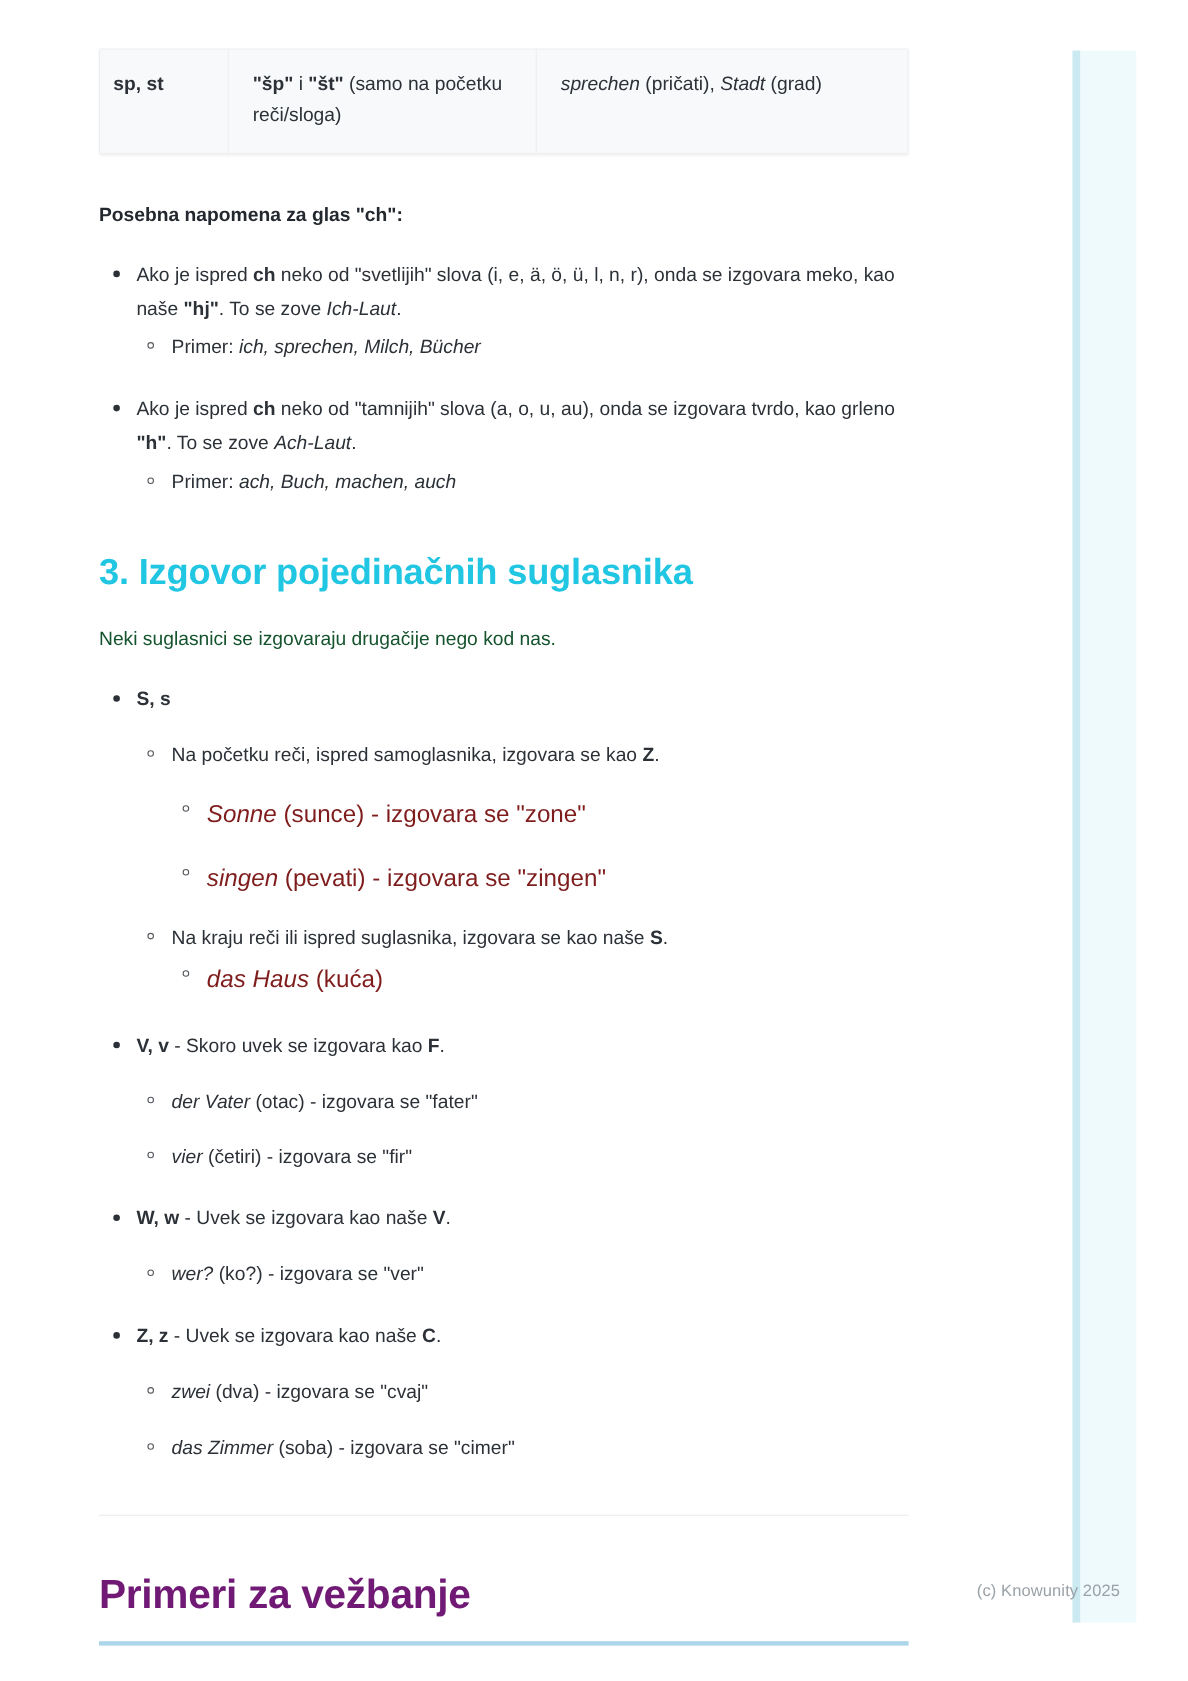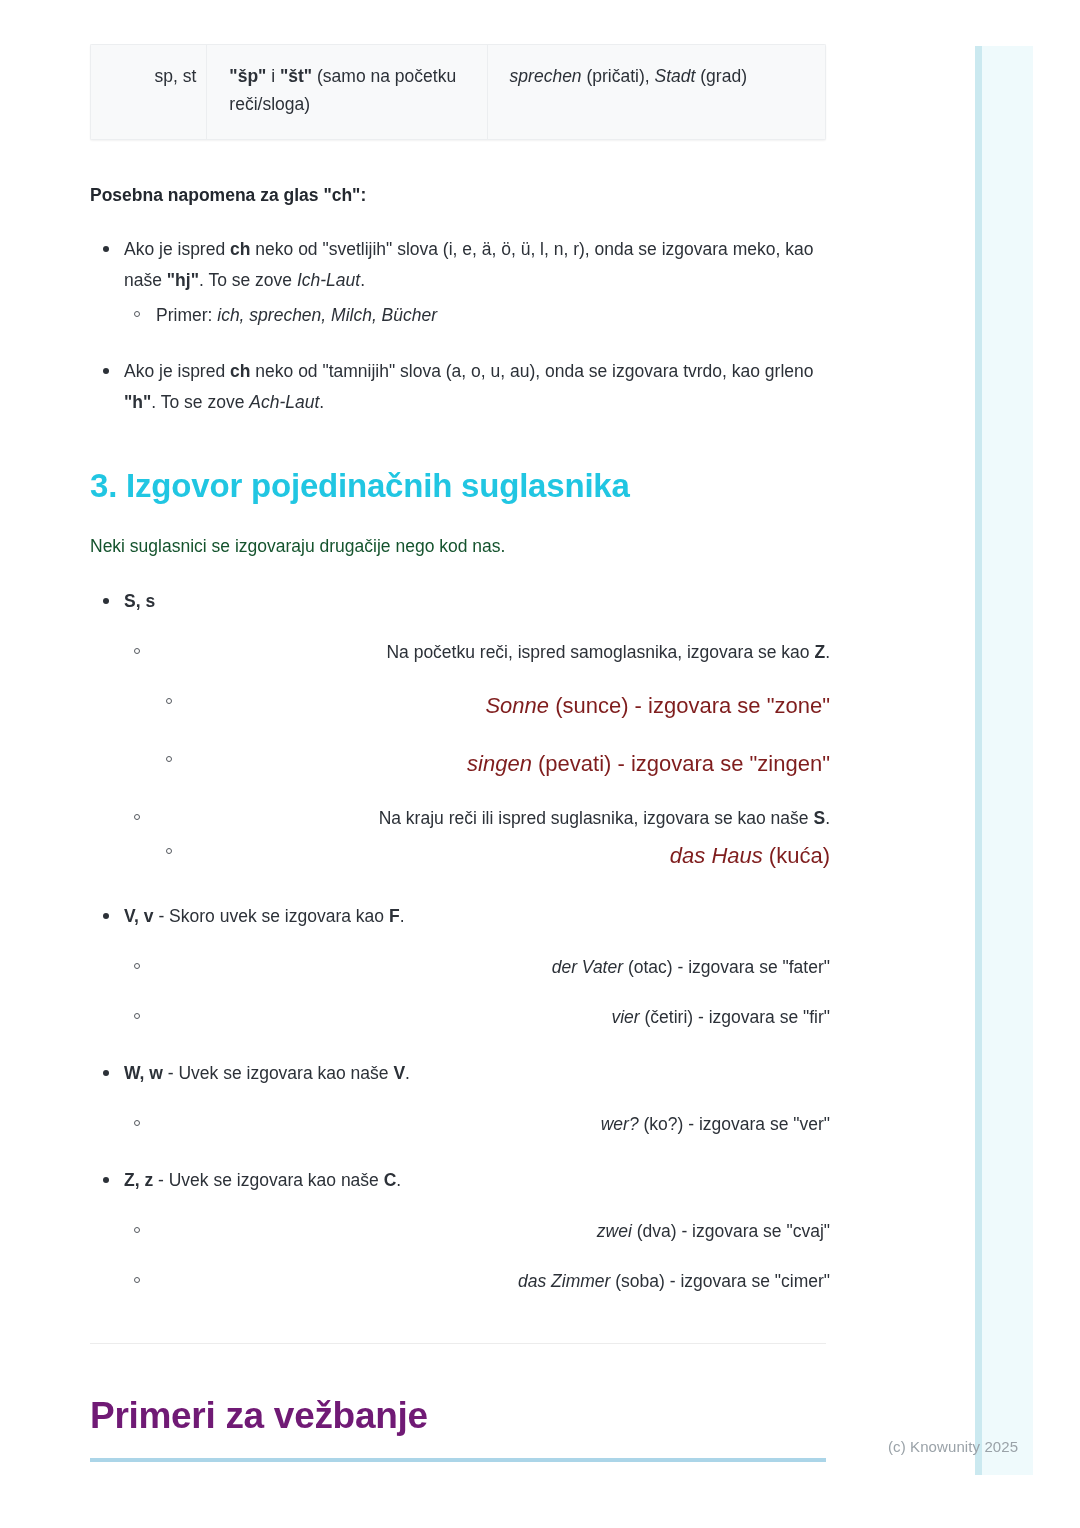--- a/index.html
+++ b/index.html
@@ -61,21 +61,21 @@
     overflow: hidden;
   }
   .tbl td {
     border: 1px solid #eceef0;
     padding: 17px 22px 20px 22px;
     font-size: 17.5px;
     line-height: 1.62;
     vertical-align: top;
     color: #2c3138;
   }
-  .tbl td.c1 { width: 110px; font-weight: normal; text-align: right; padding-left: 12px; padding-right: 10px; }
+  .tbl td.c1 { width: 110px; font-weight: bold; text-align: left; padding-left: 12px; padding-right: 10px; }
   .tbl td.c2 { width: 272px; }
   .tbl td.c3 { width: 346px; }
   .tbl b { font-weight: bold; }
   .tbl i { font-style: italic; }
 
   
   .note-title {
     margin-top: 42px;
     font-size: 17.5px;
     font-weight: bold;
@@ -156,21 +156,21 @@
     width: 6px;
     height: 6px;
     border-radius: 50%;
     border: 1.4px solid #55595f;
     box-sizing: border-box;
     background: transparent;
   }
   ul.tight > li.l2 { margin-top: 3px; }
   ul.tight > li.l3 { margin-top: 3px; }
   ul.nested { margin-top: 4px; }
-  ul.nested-roomy { margin-top: 1px; text-align: right; }
+  ul.nested-roomy { margin-top: 1px; }
 
   .txt b { font-weight: bold; }
   .txt i { font-style: italic; }
 
   
   hr.divider {
     border: none;
     border-top: 1.6px solid #ececec;
     margin: 46px 0 0 0;
     width: 736px;
@@ -232,20 +232,26 @@
           <li class="l2">
             <span class="bullet"></span>
             <span class="txt"><span>Primer: </span><i>ich, sprechen, Milch, Bücher</i></span>
           </li>
         </ul>
       </li>
 
       <li class="l1">
         <span class="bullet"></span>
         <span class="txt"><span>Ako je ispred </span><b>ch</b><span> neko od "tamnijih" slova (a, o, u, au), onda se izgovara tvrdo, kao grleno </span><b>"h"</b><span>. To se zove </span><i>Ach-Laut</i><span>.</span></span>
+        <ul class="nested tight">
+          <li class="l2">
+            <span class="bullet"></span>
+            <span class="txt"><span>Primer: </span><i>ach, Buch, machen, auch</i></span>
+          </li>
+        </ul>
       </li>
 
     </ul>
 
     <h2 class="section">3. Izgovor pojedinačnih suglasnika</h2>
     <p class="para">Neki suglasnici se izgovaraju drugačije nego kod nas.</p>
 
     <ul class="lvl1">
 
       <li class="l1">

